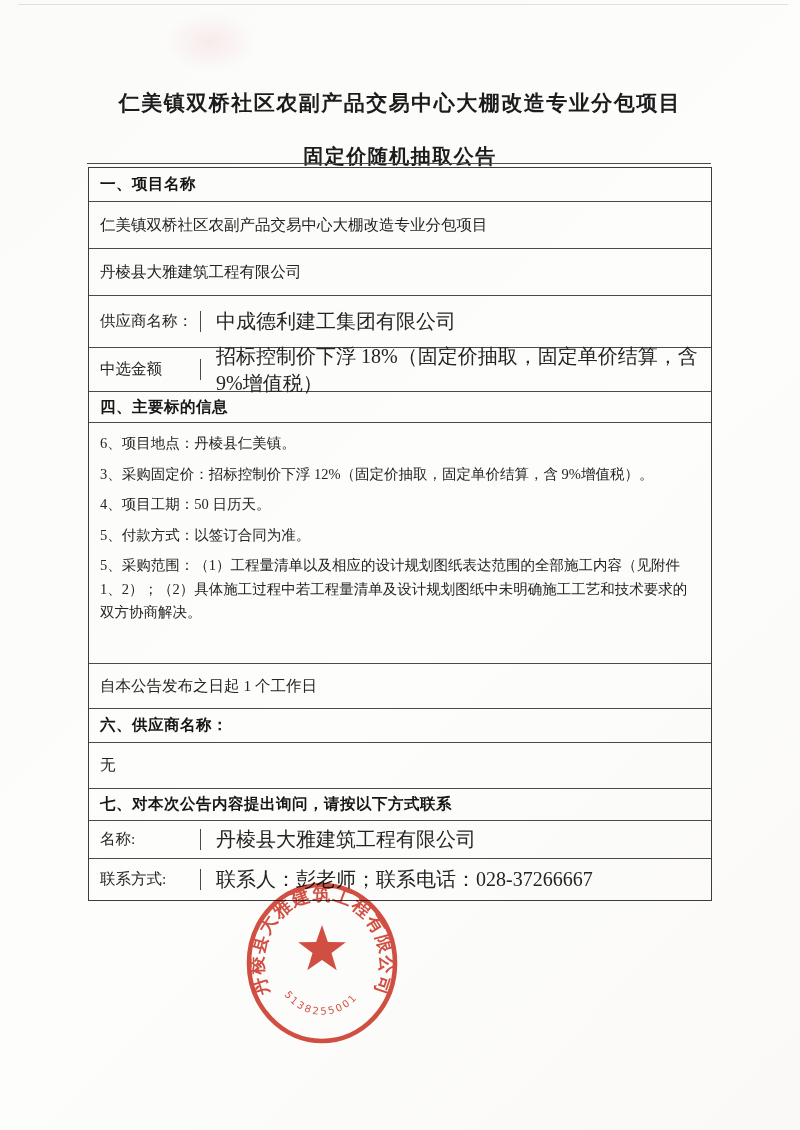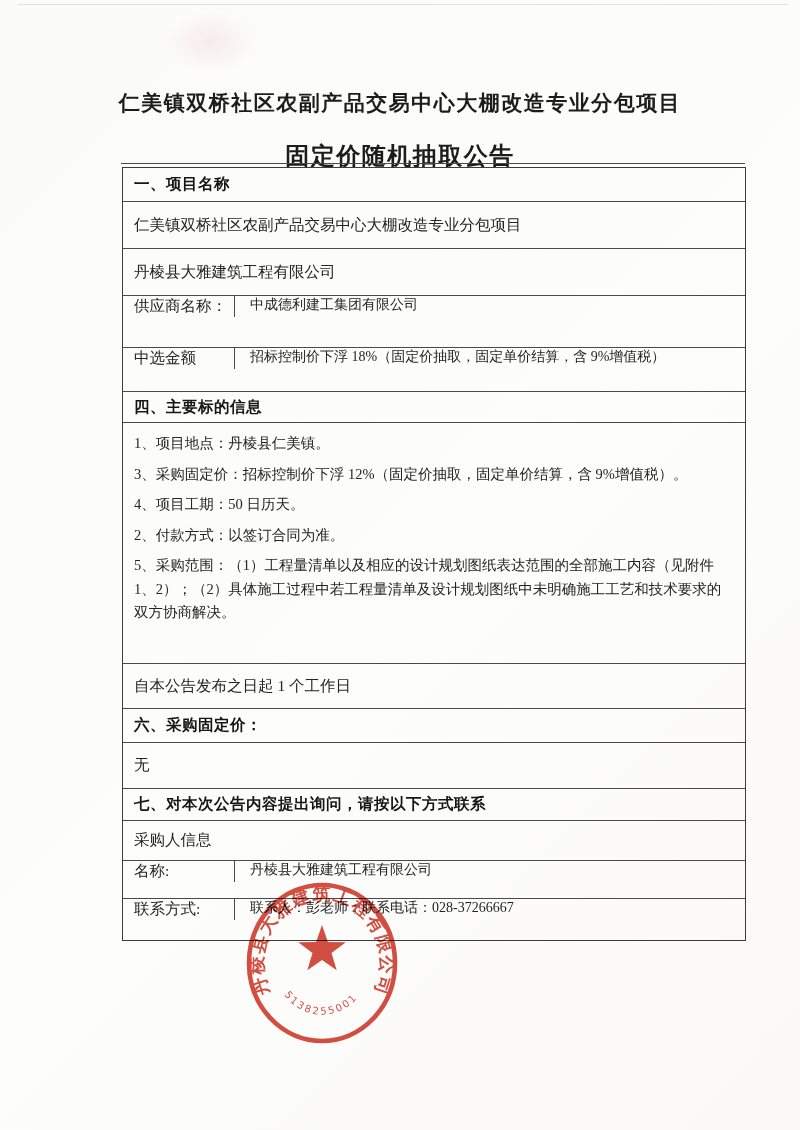--- a/index.html
+++ b/index.html
@@ -24,44 +24,44 @@
   }
   .artifact-smudge{
     position:absolute;top:12px;left:165px;width:90px;height:60px;border-radius:50%;
     background:radial-gradient(closest-side,rgba(225,160,170,.18),rgba(225,160,170,0));
   }
   
   .titles{position:absolute;top:89px;left:0;width:800px;text-align:center;}
   .title-line{
     margin:0;font-size:21px;font-weight:700;color:#1c1c1c;letter-spacing:1.5px;line-height:28px;
   }
-  .title-line.second{margin-top:25px;font-size:24px;}
+  .title-line.second{margin-top:25px;font-size:20px;}
   
   .tbl{
     position:absolute;left:88px;top:167px;width:624px;
-    border:1.7px solid #3c3c3c;box-sizing:border-box;background:transparent;margin-left:34px;
+    border:1.7px solid #3c3c3c;box-sizing:border-box;background:transparent;
   }
   .tbl::before{ 
     content:"";position:absolute;left:-1.7px;top:-5px;width:624px;height:1.3px;background:#4a4a4a;
   }
   .row{
     box-sizing:border-box;border-top:1.5px solid #4a4a4a;
     display:flex;align-items:center;
   }
   .row.first{border-top:none;}
   .rh{font-weight:700;color:#161616;font-size:15.5px;padding-left:11px;letter-spacing:.5px;}
   .rt{font-size:15.5px;padding-left:11px;color:#242424;}
-  .r2{padding:0;align-items:flex-start;}
+  .r2{padding:0;align-items:center;}
   .r2 .lab{
     width:112px;box-sizing:border-box;border-right:1.5px solid #4a4a4a;
     display:flex;align-items:center;padding-left:11px;font-size:15.5px;color:#242424;flex:none;
   }
   .r2 .val{
     flex:1;display:flex;align-items:center;padding-left:15px;padding-right:8px;
-    font-size:14px;color:#242424;
+    font-size:20px;color:#242424;
   }
   .rblock{display:block;font-size:14.5px;color:#242424;padding:9px 11px 0 11px;}
   .rblock p{margin:0 0 7px 0;line-height:23.5px;}
   
   .seal{
     position:absolute;left:228px;top:866px;width:192px;height:200px;
     mix-blend-mode:multiply;opacity:.9;pointer-events:none;
   }
   .seal-company-text{font-size:18px;font-weight:700;letter-spacing:1.5px;
     font-family:"Liberation Serif","DejaVu Serif",serif;}
@@ -93,34 +93,33 @@
       <div class="lab">供应商名称：</div>
       <div class="val">中成德利建工集团有限公司</div>
     </div>
     <div class="row r2" style="height:44px">
       <div class="lab">中选金额</div>
       <div class="val">招标控制价下浮 18%（固定价抽取，固定单价结算，含 9%增值税）</div>
     </div>
 
     <div class="row rh" style="height:31px">四、主要标的信息</div>
     <div class="row rblock" style="height:241px">
-      <p>1、项目地点：丹棱县仁美镇。</p>
+      <p>6、项目地点：丹棱县仁美镇。</p>
       <p>3、采购固定价：招标控制价下浮 12%（固定价抽取，固定单价结算，含 9%增值税）。</p>
       <p>4、项目工期：50 日历天。</p>
-      <p>2、付款方式：以签订合同为准。</p>
+      <p>5、付款方式：以签订合同为准。</p>
       <p>5、采购范围：（1）工程量清单以及相应的设计规划图纸表达范围的全部施工内容（见附件 1、2）；（2）具体施工过程中若工程量清单及设计规划图纸中未明确施工工艺和技术要求的双方协商解决。</p>
     </div>
 
     <div class="row rt" style="height:45px">自本公告发布之日起 1 个工作日</div>
 
-    <div class="row rh" style="height:34px">六、采购固定价：</div>
+    <div class="row rh" style="height:34px">六、供应商名称：</div>
     <div class="row rt" style="height:46px">无</div>
 
     <div class="row rh" style="height:32px">七、对本次公告内容提出询问，请按以下方式联系</div>
-    <div class="row rt" style="height:40px">采购人信息</div>
     <div class="row r2" style="height:38px">
       <div class="lab">名称:</div>
       <div class="val">丹棱县大雅建筑工程有限公司</div>
     </div>
     <div class="row r2" style="height:42px">
       <div class="lab">联系方式:</div>
       <div class="val">联系人：彭老师；联系电话：028-37266667</div>
     </div>
 
   </div>

